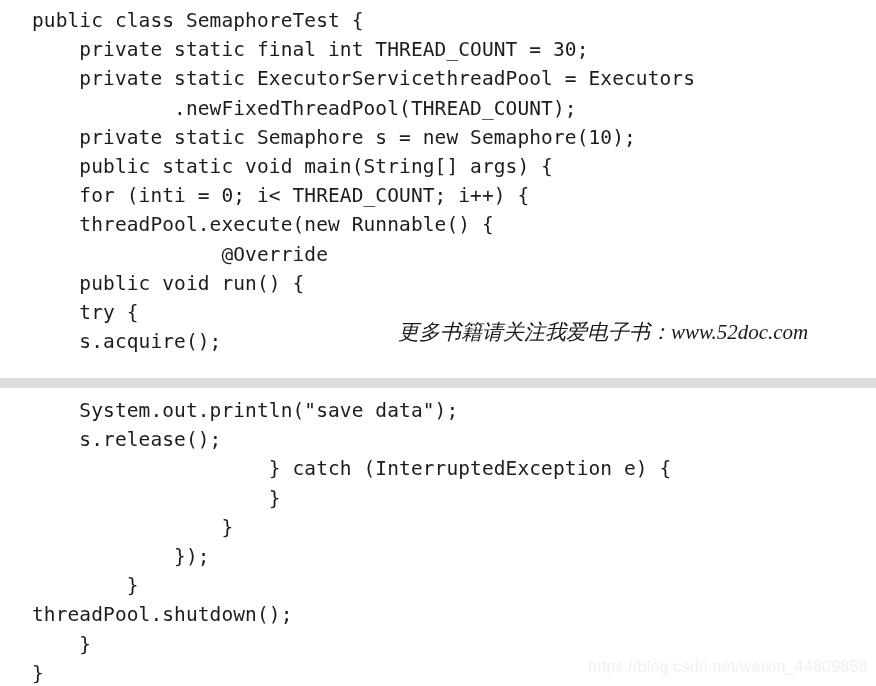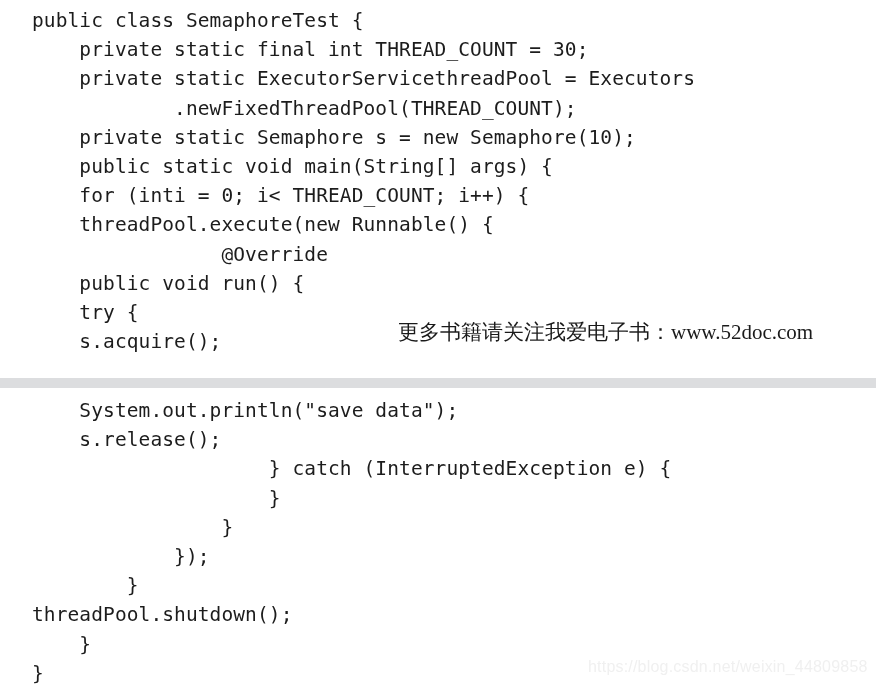--- a/index.html
+++ b/index.html
@@ -90,17 +90,17 @@
 <body>
 
 <div id="page" style="background: rgb(255, 255, 255);">
 
   <pre id="code-top" class="code-block" style="color: rgb(28, 28, 28);"><code><span class="code-line">public class SemaphoreTest {</span><span class="code-line">    private static final int THREAD_COUNT = 30;</span><span class="code-line">    private static ExecutorServicethreadPool = Executors</span><span class="code-line">            .newFixedThreadPool(THREAD_COUNT);</span><span class="code-line">    private static Semaphore s = new Semaphore(10);</span><span class="code-line">    public static void main(String[] args) {</span><span class="code-line">    for (inti = 0; i&lt; THREAD_COUNT; i++) {</span><span class="code-line">    threadPool.execute(new Runnable() {</span><span class="code-line">                @Override</span><span class="code-line">    public void run() {</span><span class="code-line">    try {</span><span class="code-line">    s.acquire();</span></code></pre>
 
   <div id="page-divider" style="background: rgb(220, 221, 223);"></div>
 
   <pre id="code-bottom" class="code-block" style="color: rgb(28, 28, 28);"><code><span class="code-line">    System.out.println("save data");</span><span class="code-line">    s.release();</span><span class="code-line">                    } catch (InterruptedException e) {</span><span class="code-line">                    }</span><span class="code-line">                }</span><span class="code-line">            });</span><span class="code-line">        }</span><span class="code-line">threadPool.shutdown();</span><span class="code-line">    }</span><span class="code-line">}</span></code></pre>
 
-  <div id="book-watermark" style="color: rgb(26, 26, 26);">更多书籍请关注我爱电子书：www.52doc.com</div>
+  <div id="book-watermark" style="color: rgb(26, 26, 26); font-style: italic;">更多书籍请关注我爱电子书：www.52doc.com</div>
 
   <div id="site-watermark" style="color: rgb(240, 240, 240);">https://blog.csdn.net/weixin_44809858</div>
 
 </div>
 
 </body></html>

